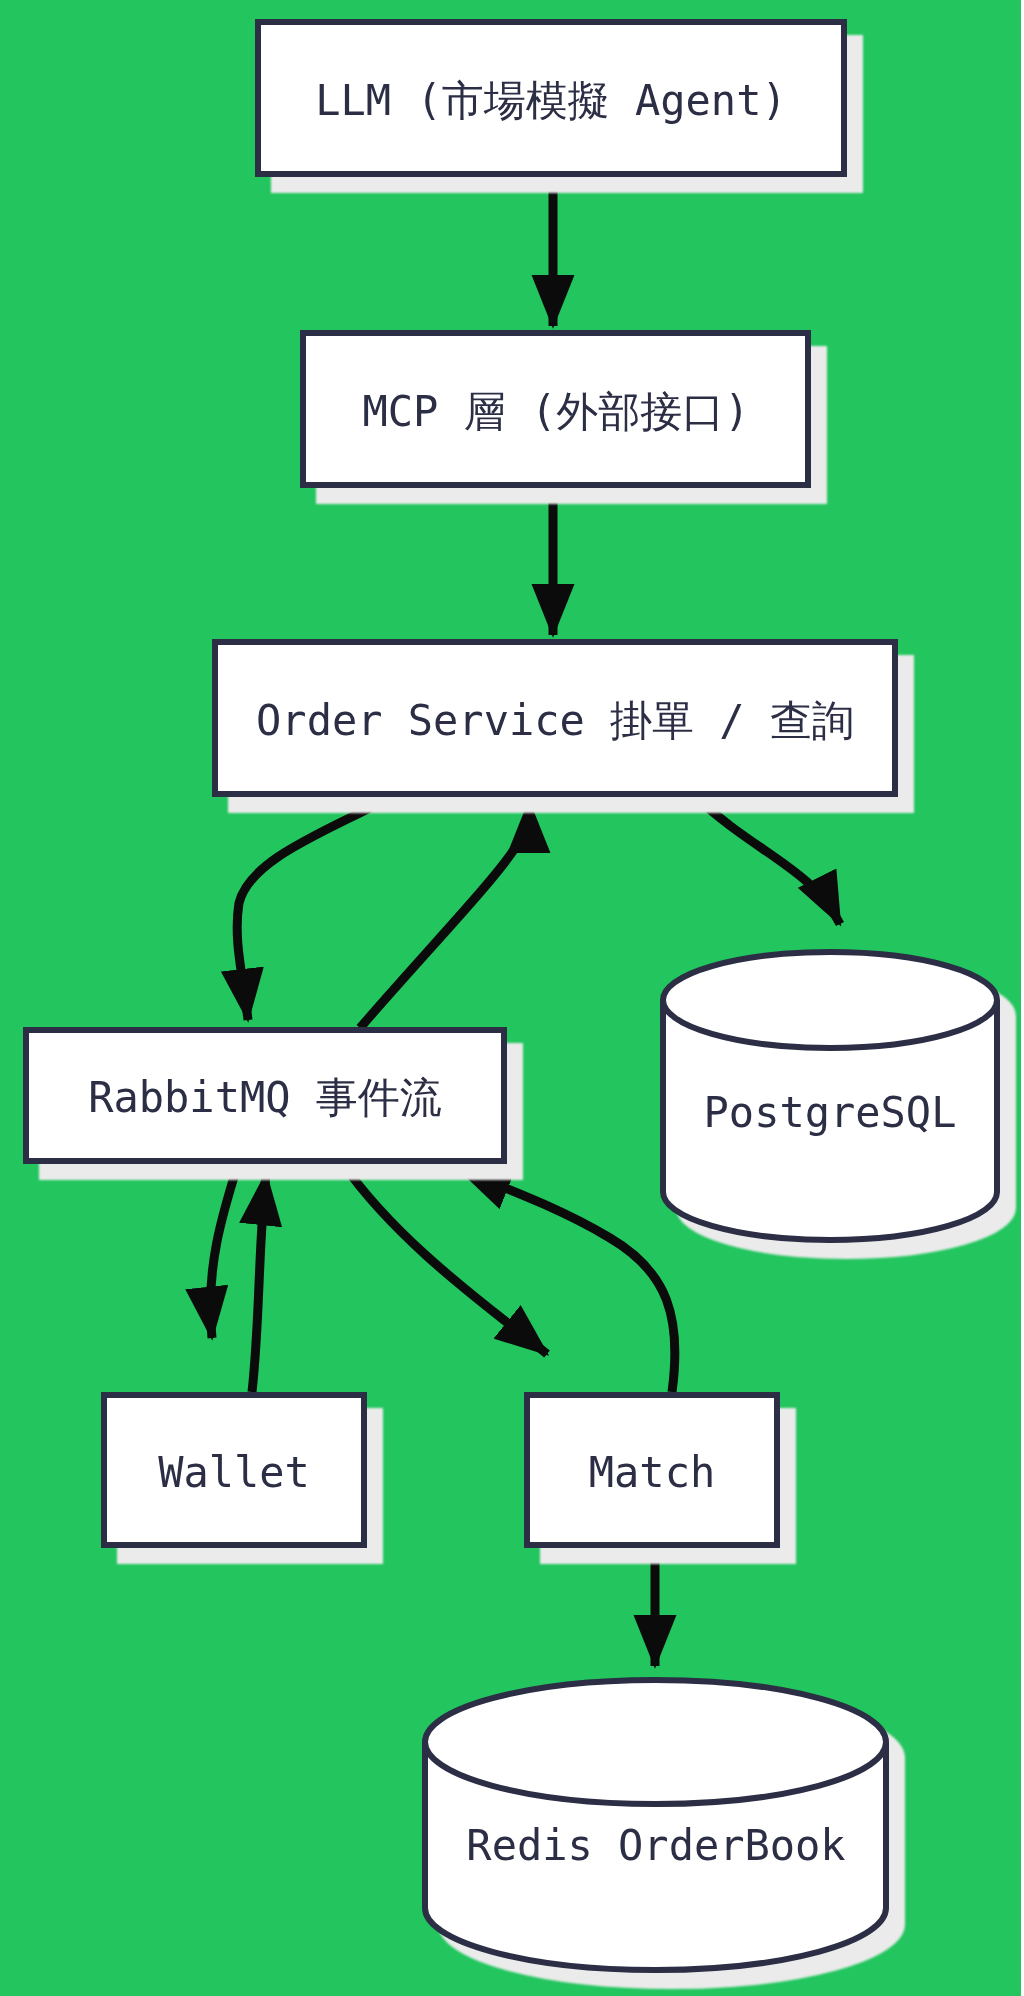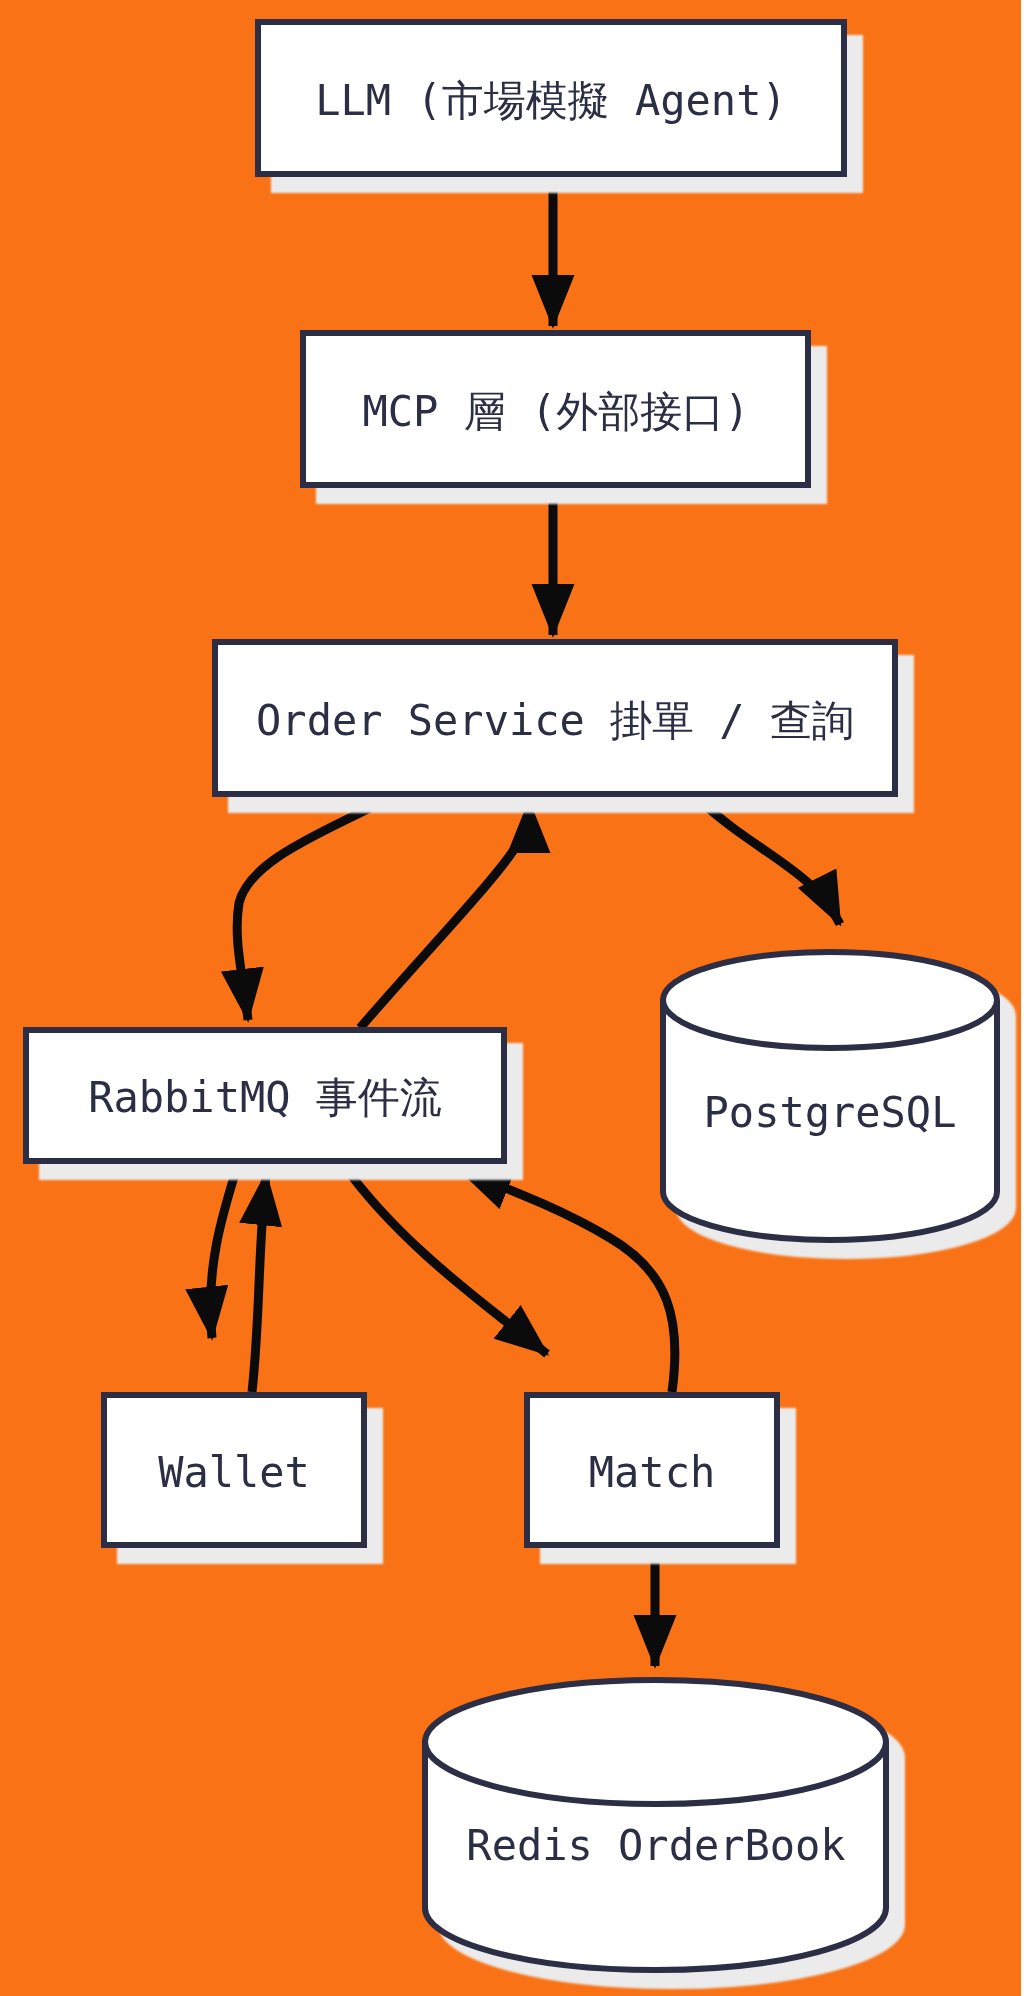--- a/index.html
+++ b/index.html
@@ -4,21 +4,21 @@
 <style>
   html, body {
     margin: 0;
     padding: 0;
     background: #ffffff;
   }
   .stage {
     width: 1021px;
     height: 1996px;
     position: relative;
-    background: #f97316;
+    background: #22c55e;
     overflow: hidden;
   }
   svg { display: block; }
   .node-shape {
     fill: #ffffff;
     stroke: #2b2e44;
     stroke-width: 6;
   }
   .shadowed { filter: drop-shadow(16px 16px 1px #ebebeb); }
   .edge {

